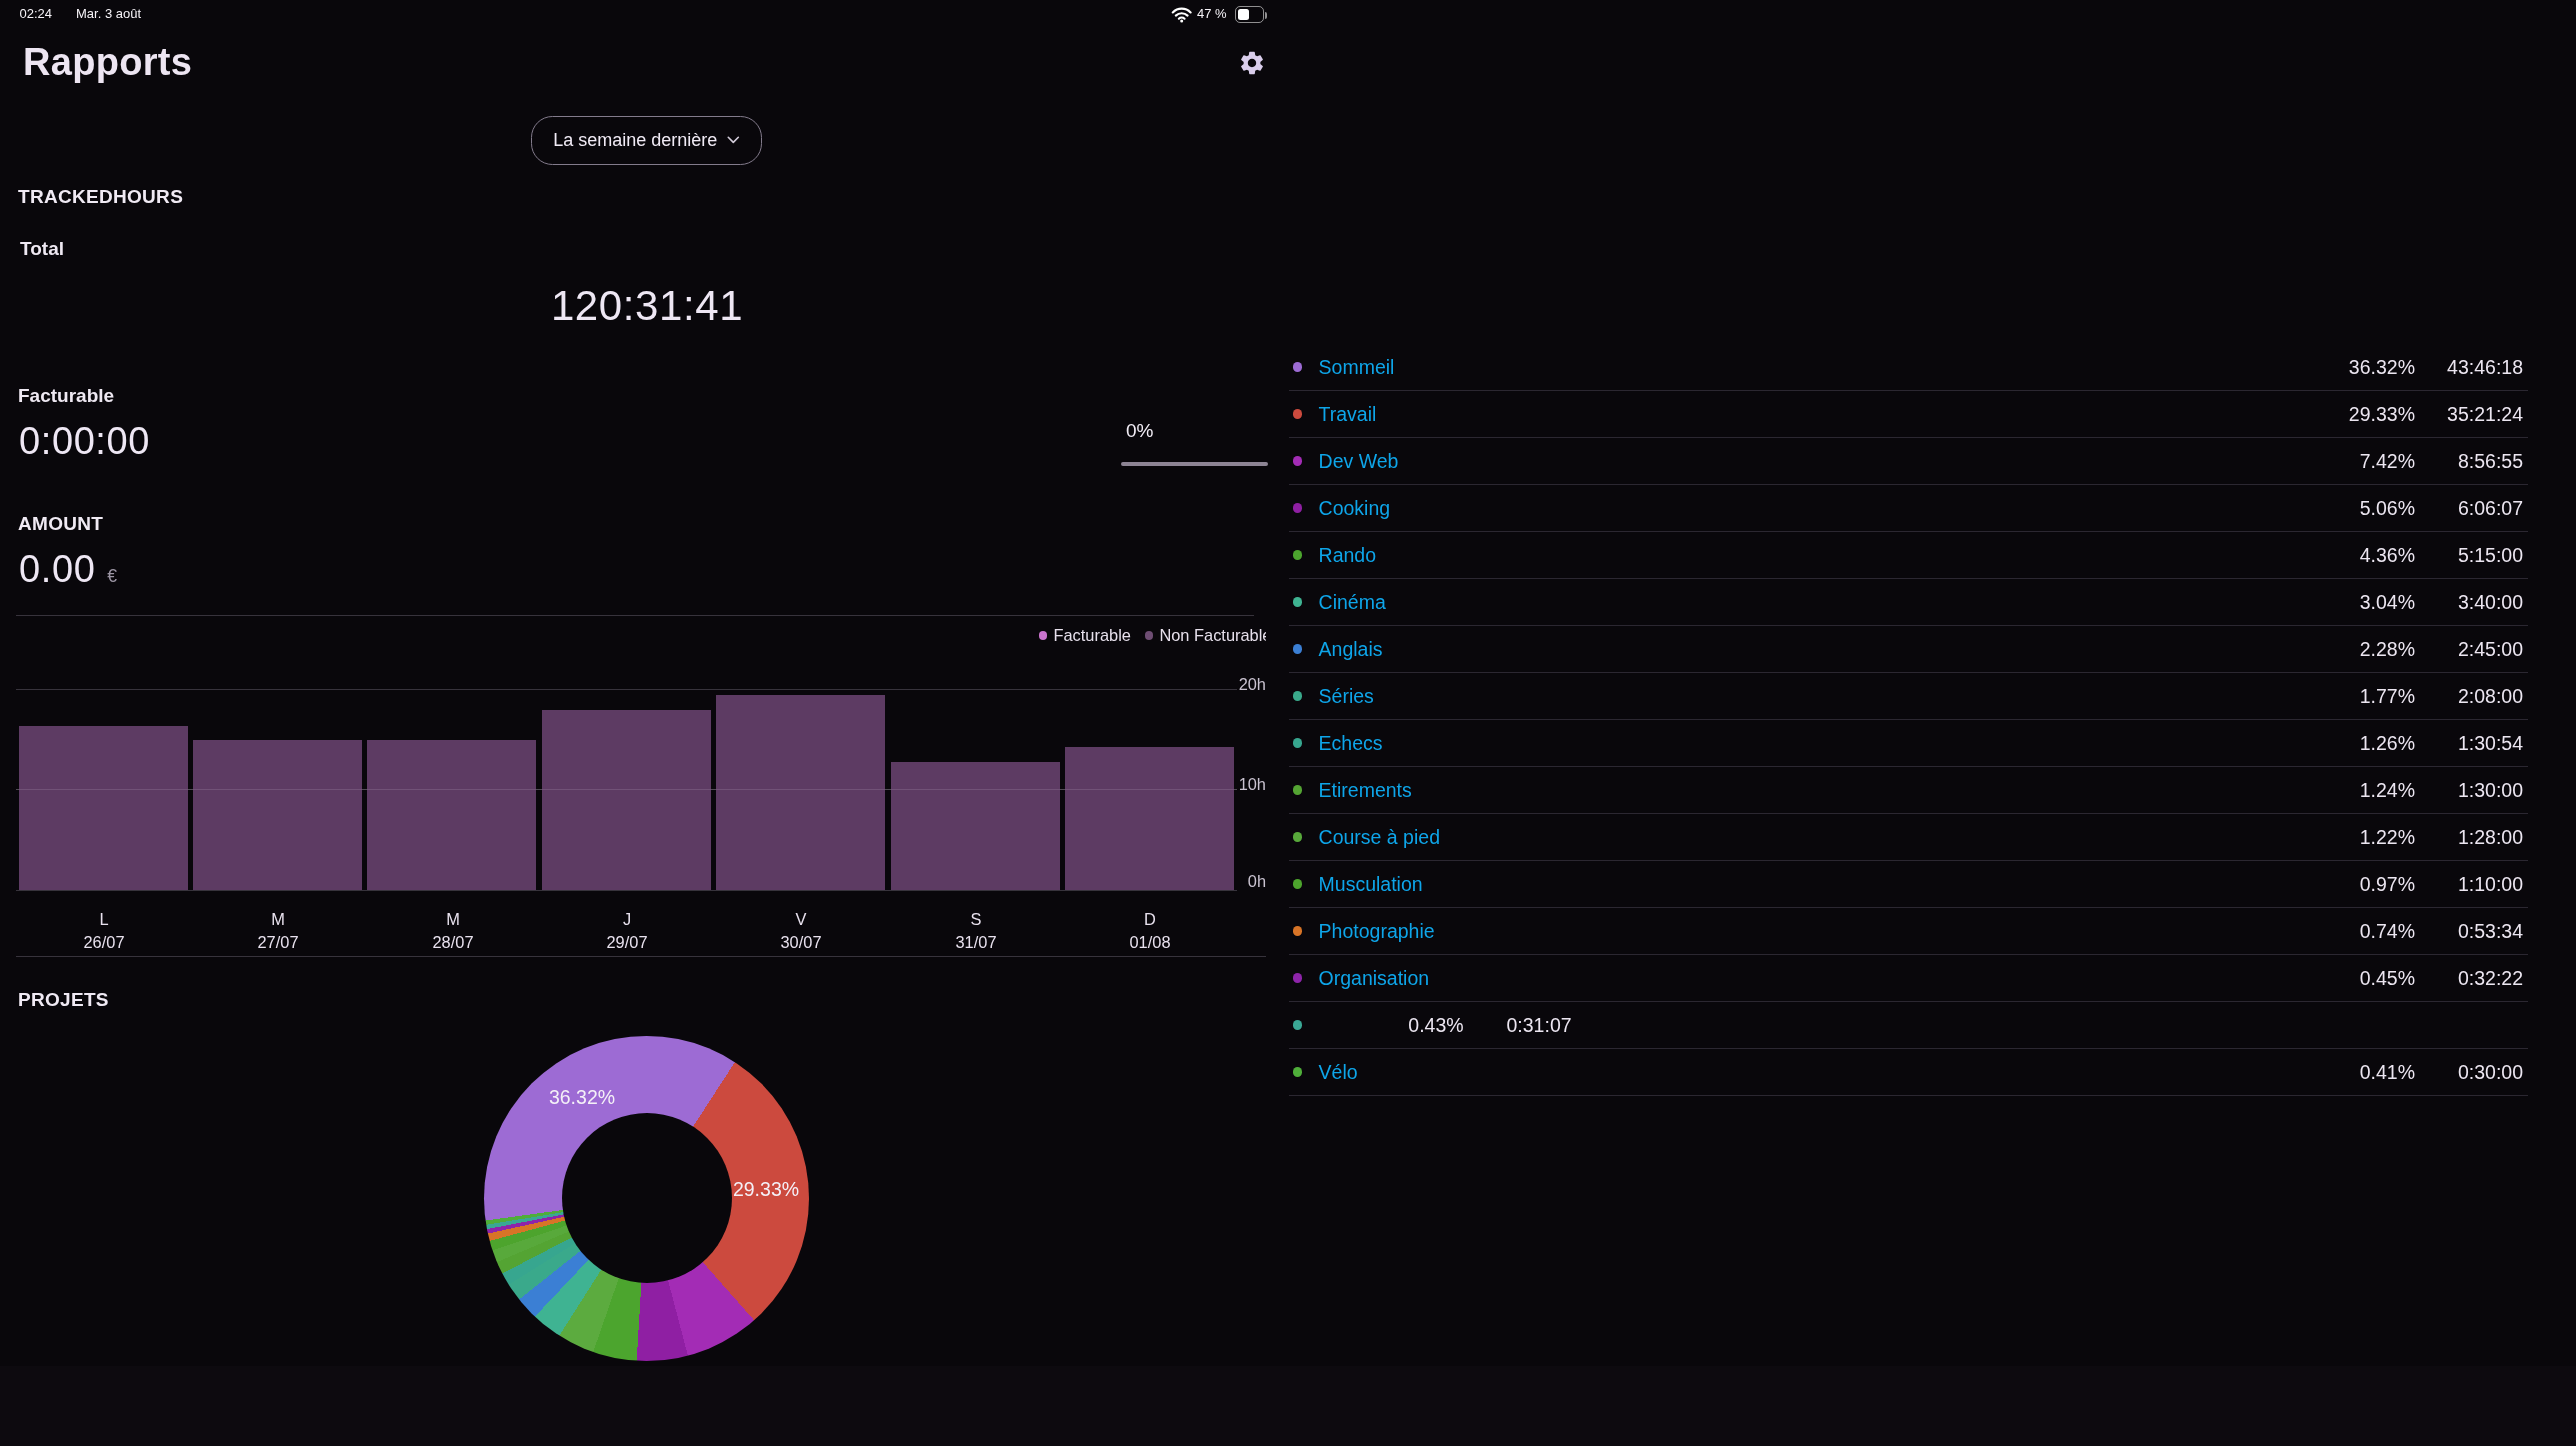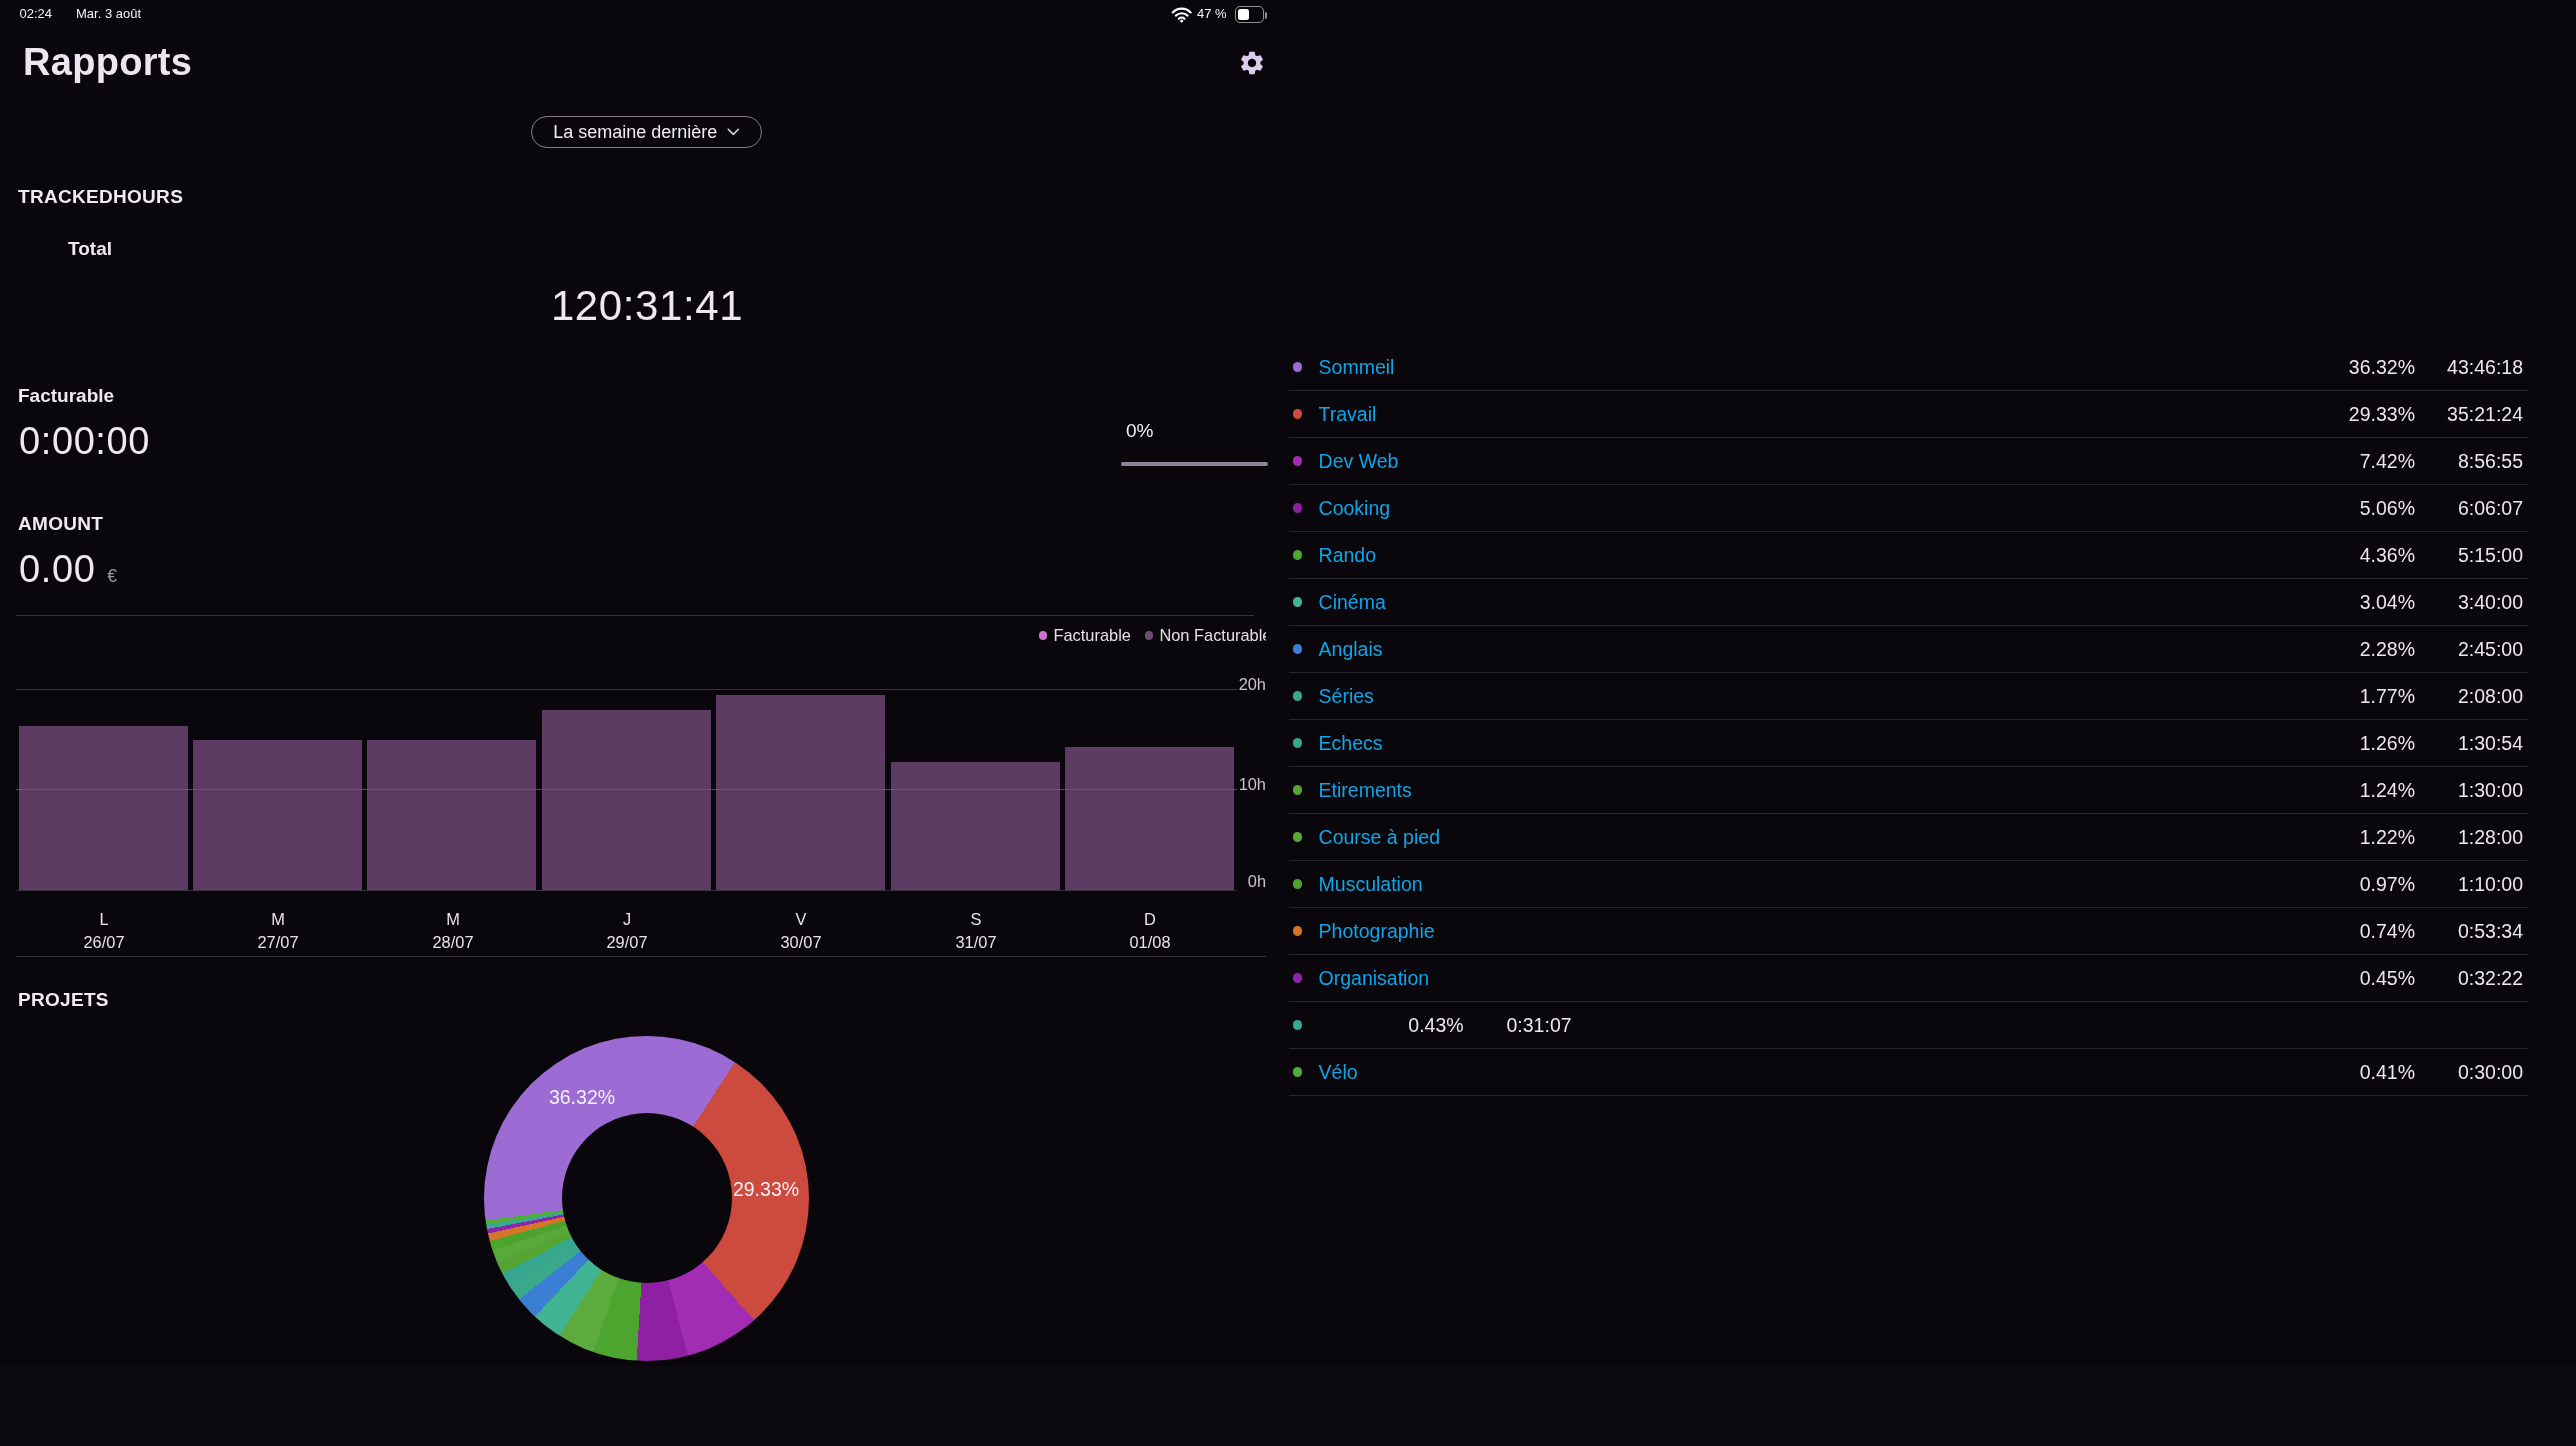--- a/index.html
+++ b/index.html
@@ -12,21 +12,21 @@
   .battery-body{width:29px;height:16.4px;border:1.3px solid rgba(255,255,255,.55);border-radius:5px;
     position:relative;box-sizing:border-box;}
   .battery-fill{position:absolute;left:1.9px;top:1.9px;bottom:1.9px;background:#fff;border-radius:2.5px;}
   .battery-tip{position:absolute;right:-4.4px;top:5px;width:2.5px;height:6.3px;background:rgba(255,255,255,.55);
     border-radius:0 1.9px 1.9px 0;}
 
   
   .page-title{font-size:38px;font-weight:700;color:#ede5f2;letter-spacing:0.3px;}
 
   
-  .pill{width:231px;height:32px;border:1.3px solid #837b8c;border-radius:21.4px;box-sizing:border-box;
+  .pill{width:231px;height:49px;border:1.3px solid #837b8c;border-radius:21.4px;box-sizing:border-box;
     display:flex;align-items:center;justify-content:center;gap:10px;color:#f1ebf6;font-size:18px;background:transparent;}
 
   .section-h{font-size:19px;font-weight:700;color:#f0eaf4;letter-spacing:0.3px;}
   .sub-h{font-size:19px;font-weight:700;color:#eee8f2;}
   .big-num{font-weight:300;color:#eee7f4;letter-spacing:0.6px;}
 
   .cur{font-size:17.6px;color:#9c95a4;}
 
   .hr-line{height:1.3px;background:#37333c;}
   .progress-track{height:3.8px;border-radius:1.9px;background:#8d8494;}
@@ -89,21 +89,21 @@
   </div>
 
   <div class="abs pill" style="left:531px;top:116px;">
     <span>La semaine dernière</span>
     <svg width="12.6" height="8.2" viewBox="0 0 20 13">
       <path d="M2 2 L10 10 L18 2" fill="none" stroke="#d3ccda" stroke-width="2.6" stroke-linecap="round" stroke-linejoin="round"></path>
     </svg>
   </div>
 
   <div class="abs section-h" style="left:18px;top:186px;">TRACKEDHOURS</div>
-  <div class="abs sub-h" style="left:20px;top:238px;margin-left:48px;">Total</div>
+  <div class="abs sub-h" style="left:20px;top:238px;">Total</div>
   <div class="abs big-num" style="left:0;top:282px;width:1294px;text-align:center;font-size:42px;">120:31:41</div>
 
   <div class="abs sub-h" style="left:18px;top:385px;">Facturable</div>
   <div class="abs big-num" style="left:19px;top:420px;font-size:38px;">0:00:00</div>
   <div class="abs" style="left:1126px;top:420px;font-size:19px;color:#f2edf6;">0%</div>
   <div class="abs progress-track" style="left:1121px;top:462px;width:147px;"></div>
 
   <div class="abs section-h" style="left:18px;top:513px;">AMOUNT</div>
   <div class="abs" style="left:19px;top:548px;display:flex;align-items:baseline;gap:12px;">
     <span class="big-num" style="font-size:38px;">0.00</span>

